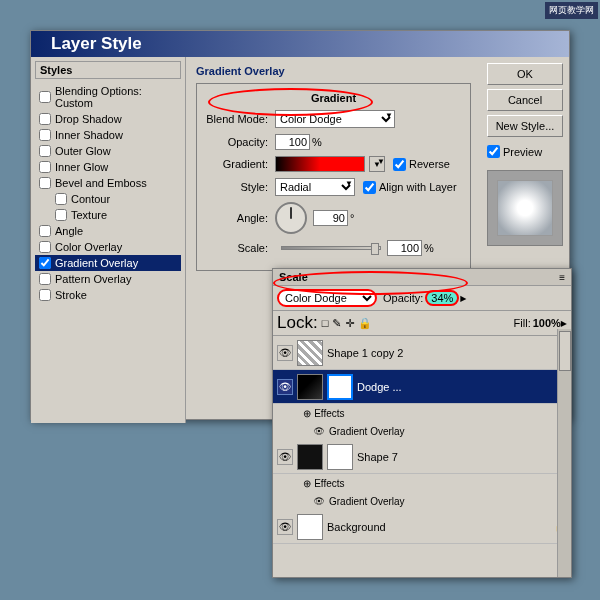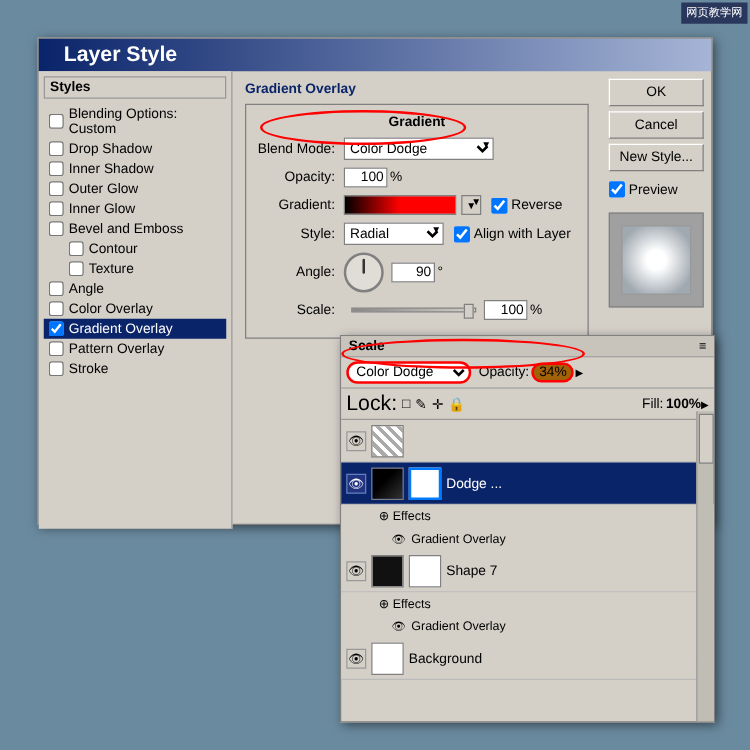--- a/index.html
+++ b/index.html
@@ -379,21 +379,21 @@
       margin-right: 2px;
     }
 
     .opacity-value {
       width: 34px;
       height: 16px;
       border: 2px solid red;
       border-radius: 8px;
       font-size: 11px;
       text-align: center;
-      background: #a16207;
+      background: #5eead4;
       padding: 0 1px;
     }
 
     .opacity-arrow {
       font-size: 8px;
       margin-left: 1px;
     }
 
     .layers-lock-bar {
       display: flex;
@@ -737,20 +737,21 @@
       <span class="fill-value">100%</span>
       <span class="fill-arrow">▶</span>
     </div>
   </div>
 
   <div class="layer-row">
     <div class="eye-icon">👁</div>
     <div class="layer-thumbnail">
       <div class="shape1copy2-thumb"></div>
     </div>
+    <span class="layer-name">Shape 1 copy 2</span>
   </div>
 
   <div class="layer-row selected">
     <div class="eye-icon" style="border-color:#6080c0; background:#223380;">👁</div>
     <div class="layer-thumbnail dark">
       <div style="width:100%;height:100%;background:linear-gradient(135deg,#000 40%,#333 100%);"></div>
     </div>
     <div class="layer-mask" style="background:white;"></div>
     <span class="layer-name">Dodge ...</span>
   </div>

